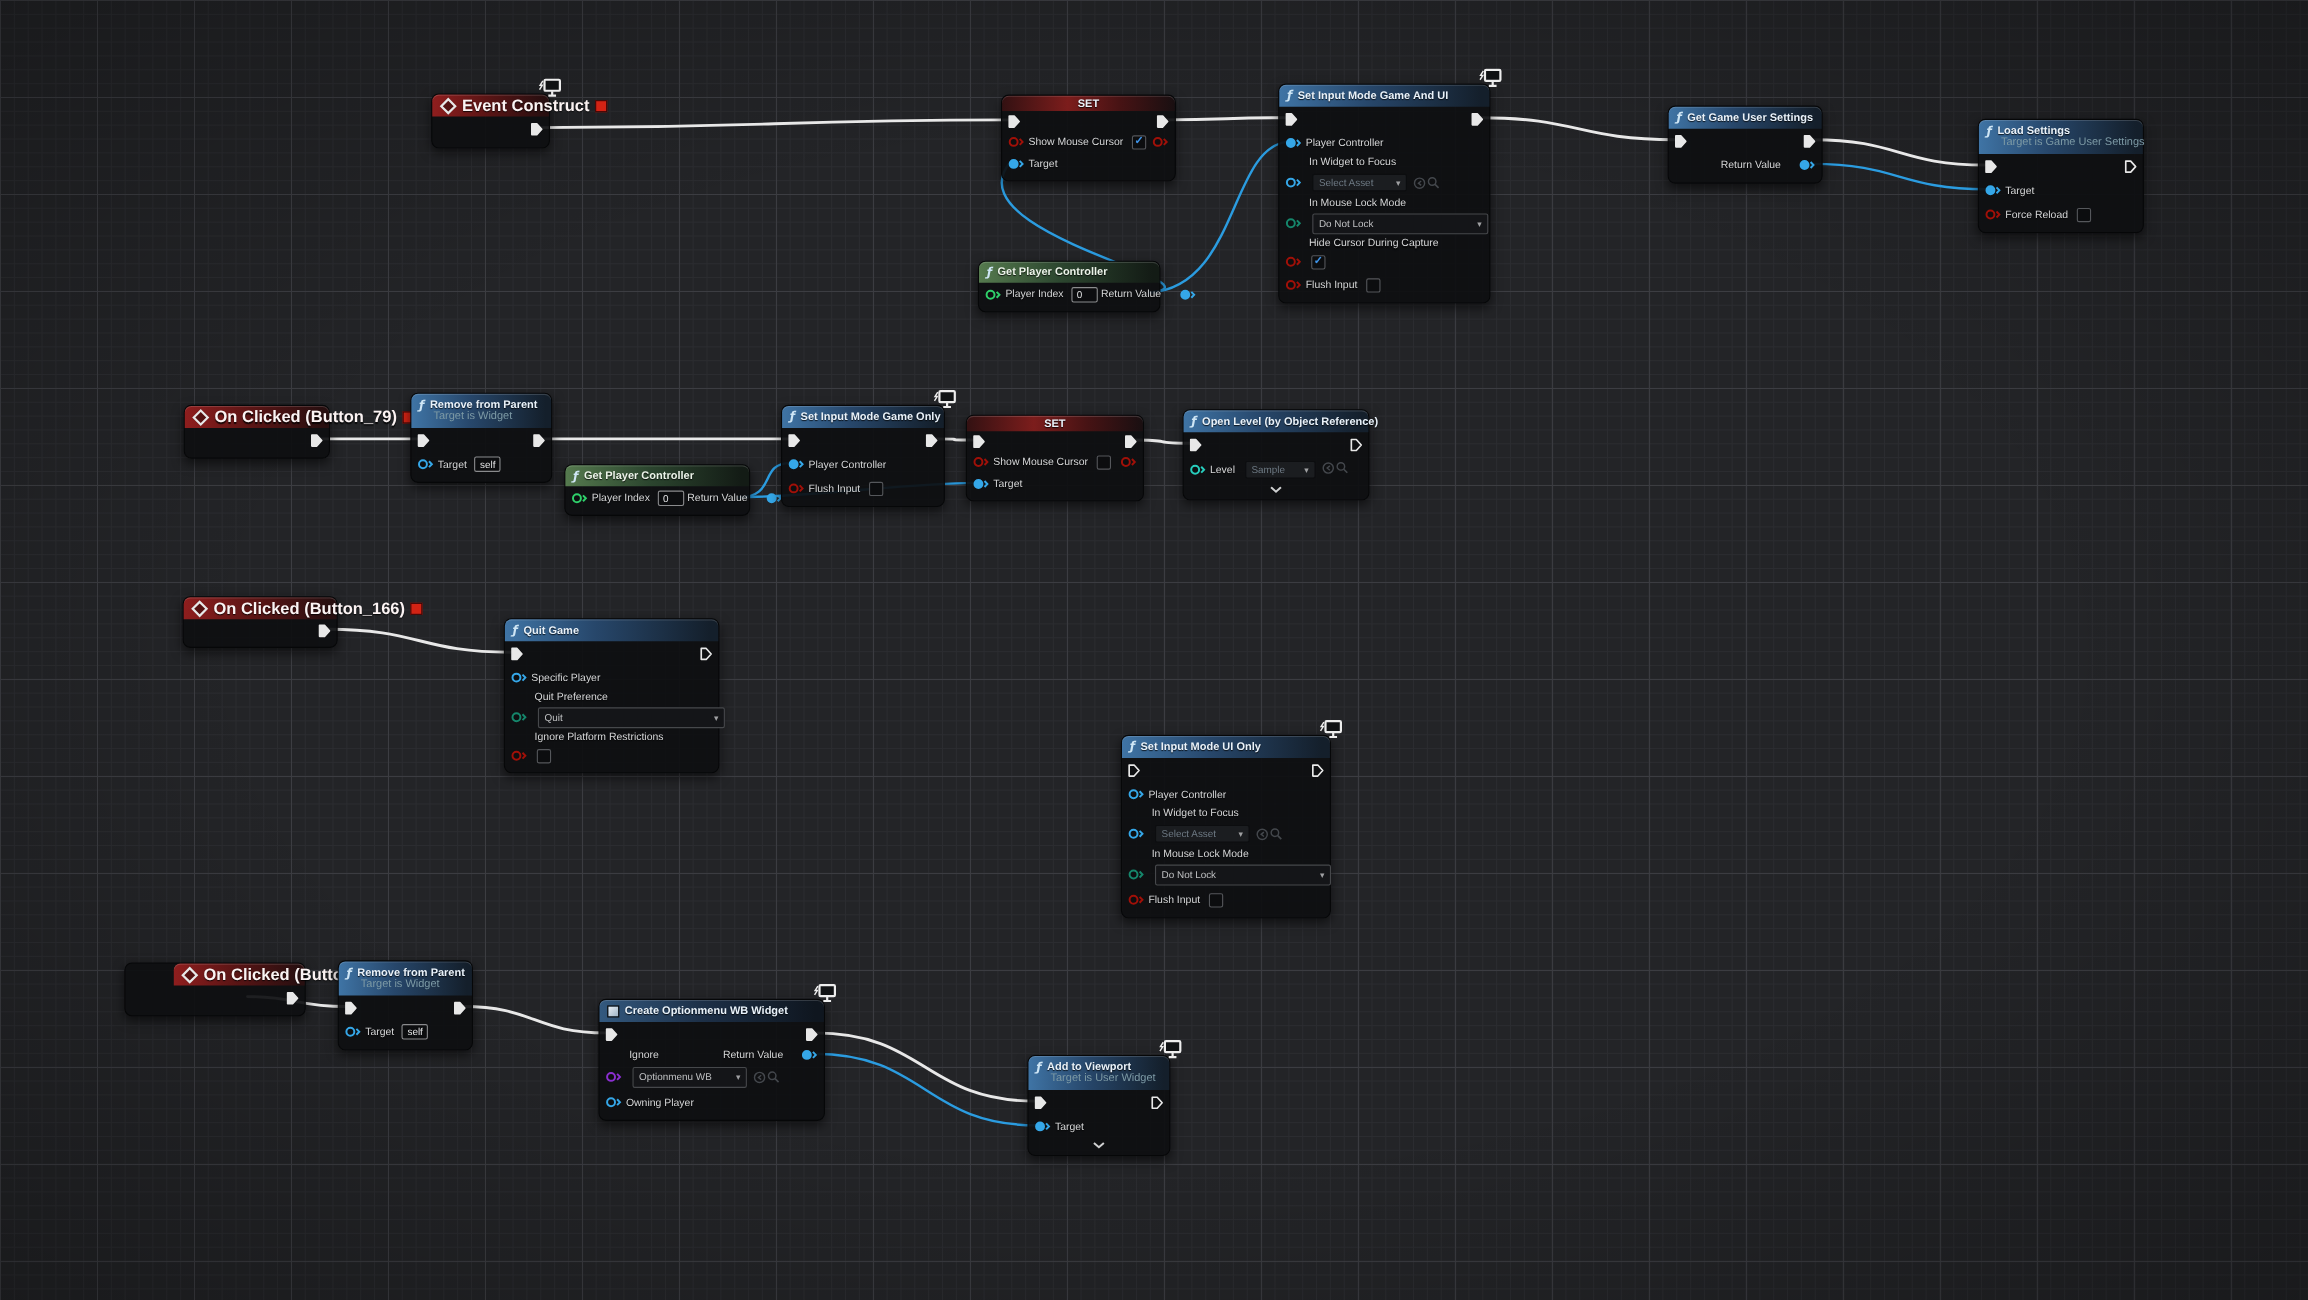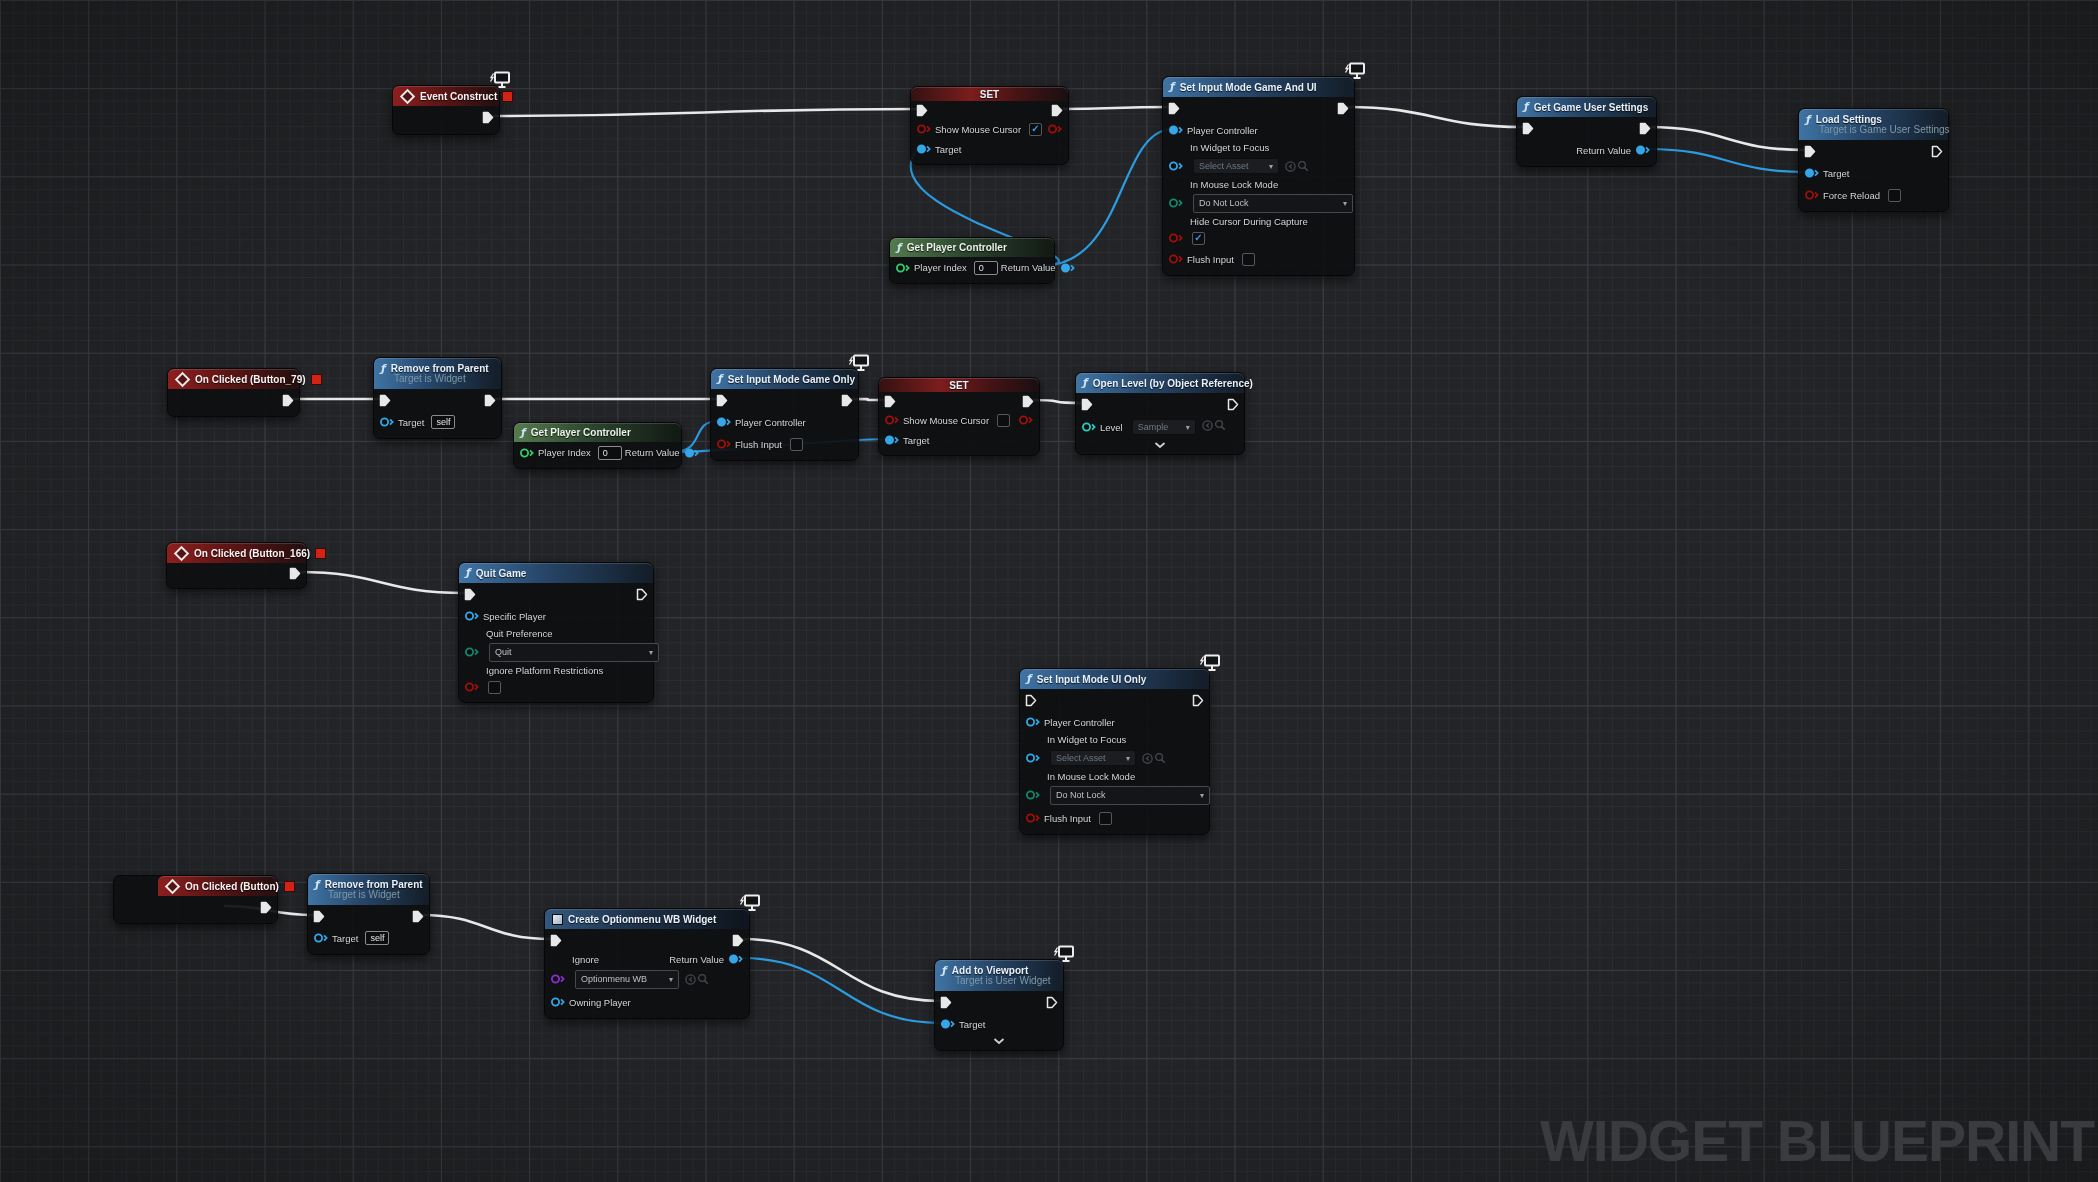--- a/index.html
+++ b/index.html
@@ -19,32 +19,32 @@
   .node{position:absolute;background:rgba(14,15,17,0.93);border:1px solid #060708;
     border-radius:7px;box-shadow:0 4px 10px rgba(0,0,0,0.55);}
   .hdrwrap{display:flex;flex-direction:column;justify-content:center;
     border-radius:6px 6px 0 0;box-shadow:inset 0 1px 0 rgba(255,255,255,0.15);}
   .hline{display:flex;align-items:center;gap:5px;padding:0 7px;}
   .title{font-size:10px;font-weight:bold;color:#e9f2fa;white-space:nowrap;
     text-shadow:0 1px 1px rgba(0,0,0,0.8);}
   .sub{font-size:10px;color:#7d9aa5;padding-left:20px;
     margin-top:-1px;white-space:nowrap;}
   .v-event .hdrwrap{background:linear-gradient(90deg,#8f1e1e,#5c1515 45%,#280f10 96%);}
-  .v-event .title{color:#fbf3f3;font-size:10px;}
+  .v-event .title{color:#fbf3f3;font-size:15px;}
   .v-fn .hdrwrap{background:linear-gradient(90deg,#3f74a5,#27476b 42%,#141f2b 96%);}
   .v-pure .hdrwrap{background:linear-gradient(90deg,#557a4e,#2c462f 45%,#131b15 96%);}
   .v-pure .title{color:#ecf4e9;}
   .v-set .hdrwrap{background:linear-gradient(90deg,#331112,#7c1d1c 38%,#471314 68%,#190f11 100%);}
   .v-set .hline{justify-content:center;}
   .v-create .hdrwrap{background:linear-gradient(90deg,#33597f,#1d3048 45%,#0f161f 96%);}
   .row{position:relative;display:flex;align-items:center;padding:0 5px;}
   .plabel{font-size:9.5px;color:#d6d7d8;white-space:nowrap;margin-left:3px;
     text-shadow:0 1px 1px rgba(0,0,0,0.7);}
   .lblrow{padding-left:24px;}
-  .rgroup{margin-left:auto;display:flex;align-items:center;gap:4px;}
+  .rgroup{margin-left:auto;display:flex;align-items:center;gap:16px;}
   .pxec{flex:0 0 auto;}
   .pxec.rgt{margin-left:auto;}
   .pdata{flex:0 0 auto;display:flex;}
   .cb{width:11px;height:11px;background:#0c0d0f;border:1px solid #55575b;border-radius:2px;
     margin-left:8px;display:flex;align-items:center;justify-content:center;
     font-size:10px;font-weight:bold;color:#3f95ea;line-height:10px;}
   .tb{min-width:14px;height:12px;background:#0c0d0f;border:1px solid #8a8b8d;border-radius:2px;
     margin-left:7px;padding:0 4px;font-size:9px;color:#e3e4e5;line-height:12px;white-space:nowrap;}
   .dd{height:17px;background:#141518;border:1px solid #46484b;border-radius:2px;
     margin-left:9px;display:flex;align-items:center;justify-content:space-between;
@@ -756,14 +756,13 @@
           </svg>
         </div>
         <svg width="22" height="19" class="monitor">
           <rect x="6" y="1.5" width="14" height="10" rx="1" fill="#101214" stroke="#ededed" stroke-width="2"></rect>
           <path d="M13,12 L13,15 M9.5,16 L16.5,16" stroke="#ededed" stroke-width="2" fill="none"></path>
           <path d="M4.5,2.5 L2,6.5 L4,6.5 L1.5,10.5" stroke="#ededed" stroke-width="1.3" fill="none"></path>
         </svg>
       </div>
     </div>
   <div id="vignette"></div>
-  <div id="watermark">WIDGET BLUEPRINT</div>
 </div>
 
 </body></html>

